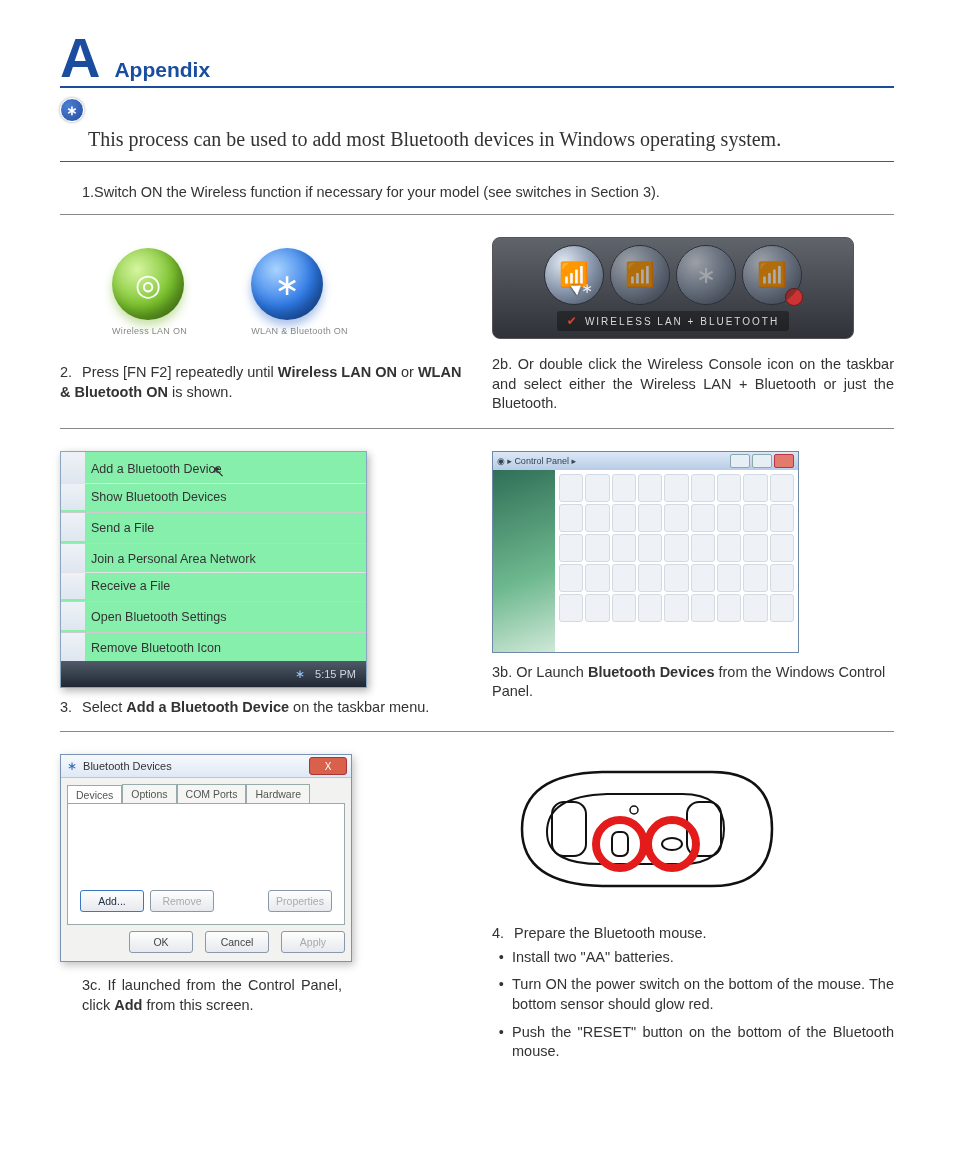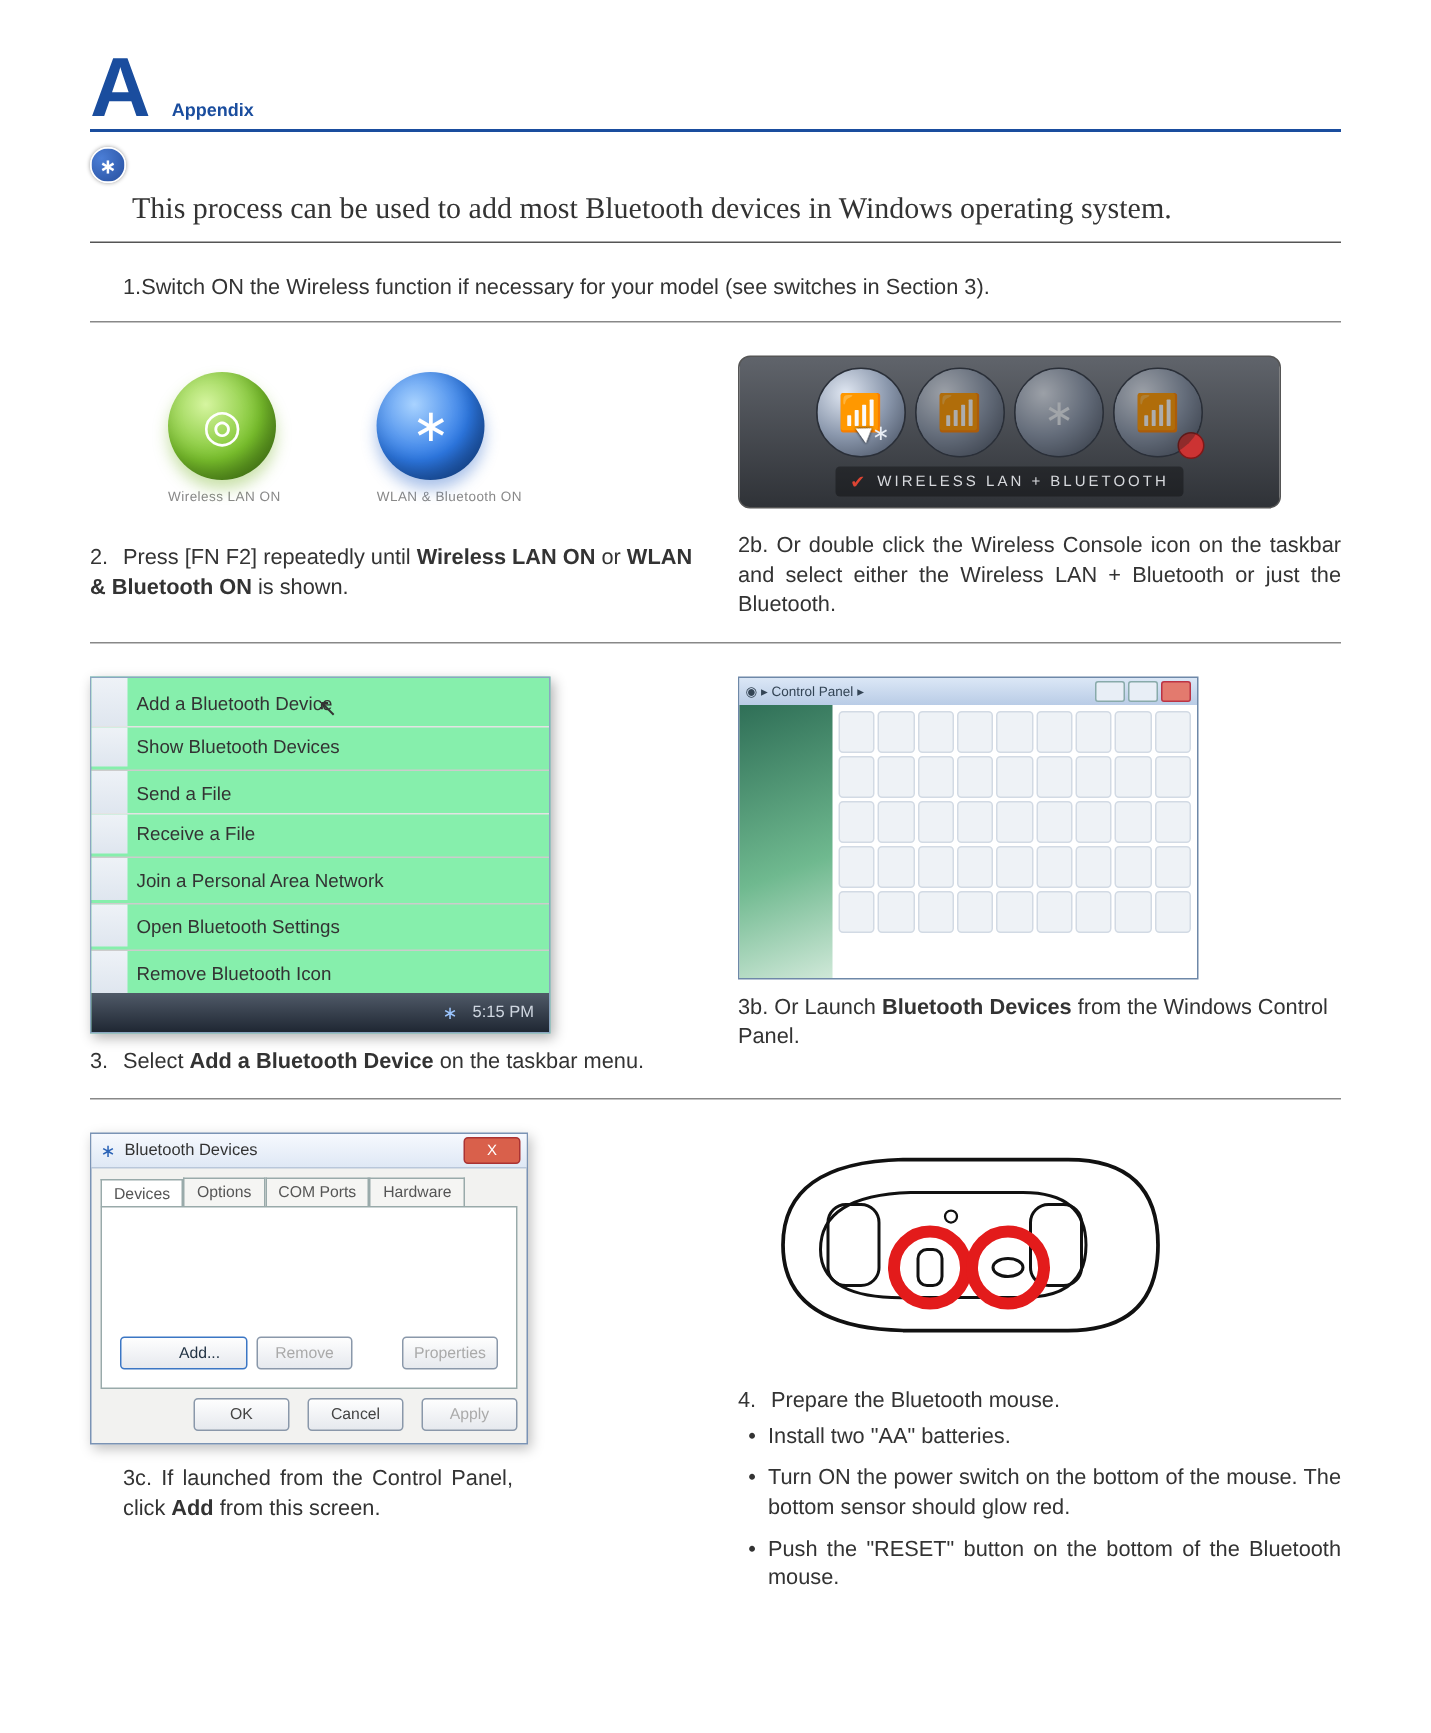--- a/index.html
+++ b/index.html
@@ -21,21 +21,21 @@
   }
   .appendix-letter {
     font-size: 56px;
     font-weight: bold;
     color: #1a4d9e;
     line-height: 1;
     margin-right: 14px;
     font-family: Arial, sans-serif;
   }
   .appendix-word {
-    font-size: 12px;
+    font-size: 21px;
     font-weight: bold;
     color: #1a4d9e;
   }
   .section-title-row {
     display: flex;
     align-items: center;
     gap: 10px;
     margin-top: 8px;
   }
   .bt-badge {
@@ -184,21 +184,21 @@
   }
   .bt-dialog .dlg-title{height:22px;background:linear-gradient(#f6f9fe,#dfe8f5);display:flex;align-items:center;gap:6px;padding:0 6px;border-bottom:1px solid #b9c7da;position:relative;}
   .bt-dialog .dlg-title .xbtn{position:absolute;right:4px;top:2px;width:36px;height:16px;background:#d9604b;border:1px solid #a33;border-radius:3px;color:#fff;display:flex;align-items:center;justify-content:center;font-size:10px;}
   .tabs{display:flex;gap:0;margin:6px 6px 0 6px;font-size:10.5px;}
   .tab{padding:3px 8px;border:1px solid #9aa;border-bottom:none;background:#f5f5f3;color:#555;}
   .tab.active{background:#fff;position:relative;top:1px;}
   .tab-body{margin:0 6px 6px 6px;border:1px solid #9aa;background:#fff;height:120px;position:relative;}
   .dlg-btn-row{display:flex;gap:6px;padding:6px;}
   .dlg-btn-row.inner{position:absolute;bottom:6px;left:6px;right:6px;justify-content:space-between;}
   .wbtn{min-width:62px;height:20px;border:1px solid #8a98aa;background:linear-gradient(#fefefe,#e6e9ee);border-radius:3px;font-size:10.5px;color:#444;display:flex;align-items:center;justify-content:center;}
-  .wbtn.primary{border-color:#3b76c4;color:#234;padding-left:21px;}
+  .wbtn.primary{border-color:#3b76c4;color:#234;}
   .wbtn.dim{color:#aaa;}
   .dlg-bottom{display:flex;justify-content:flex-end;gap:12px;padding:0 6px 8px 6px;}
 
   .mouse-fig{
     width:300px;height:150px;
     position:relative;
     margin-left:0;
   }
   .mouse-fig svg{width:100%;height:100%;}
 
@@ -268,22 +268,22 @@
     </div>
   </div>
   <div class="rule-thin"></div>
 
   <div class="step-row">
     <div class="col">
       <div class="context-menu">
         <div class="menu-item"><div class="menu-left-bar"></div><span>Add a Bluetooth Device</span><span class="cursor2">↖</span></div>
         <div class="menu-item"><div class="menu-left-bar"></div><span>Show Bluetooth Devices</span></div>
         <div class="menu-item sep"><div class="menu-left-bar"></div><span>Send a File</span></div>
+        <div class="menu-item sep"><div class="menu-left-bar"></div><span>Join a Personal Area Network</span></div>
         <div class="menu-item"><div class="menu-left-bar"></div><span>Receive a File</span></div>
-        <div class="menu-item sep"><div class="menu-left-bar"></div><span>Join a Personal Area Network</span></div>
         <div class="menu-item sep"><div class="menu-left-bar"></div><span>Open Bluetooth Settings</span></div>
         <div class="menu-item sep"><div class="menu-left-bar"></div><span>Remove Bluetooth Icon</span></div>
         <div class="taskbar">
           <span class="bt-mini">∗</span>
           <span>5:15 PM</span>
         </div>
       </div>
       <div class="step-text" style="margin-top:10px">
         <span class="num">3.</span><span>Select </span><b>Add a Bluetooth Device</b><span> on the taskbar menu.</span>
       </div>

